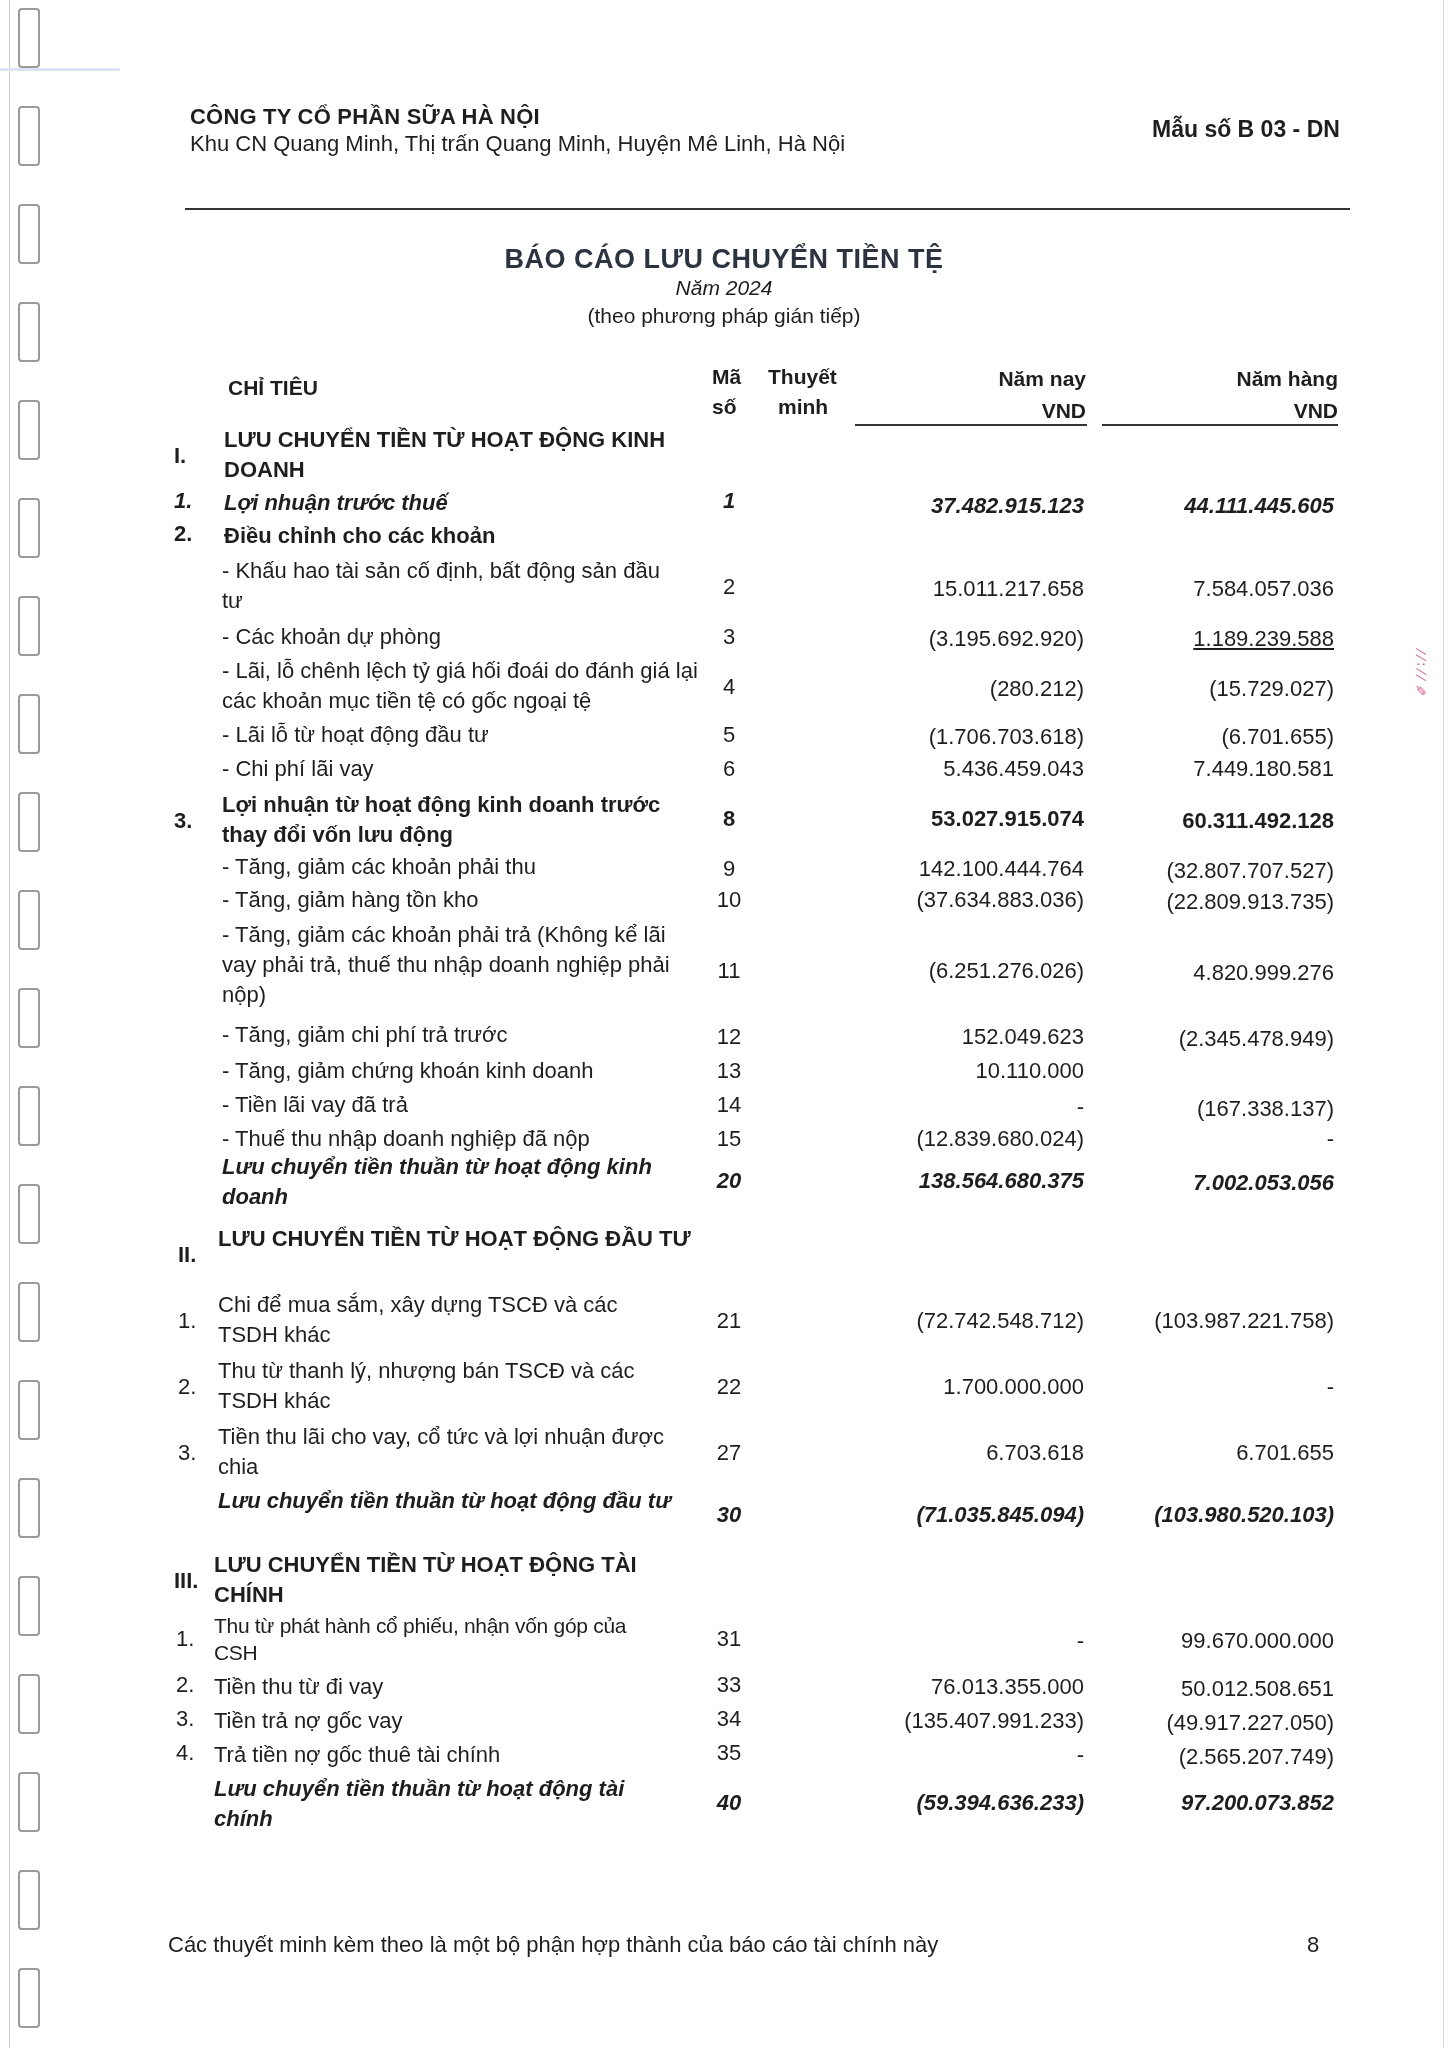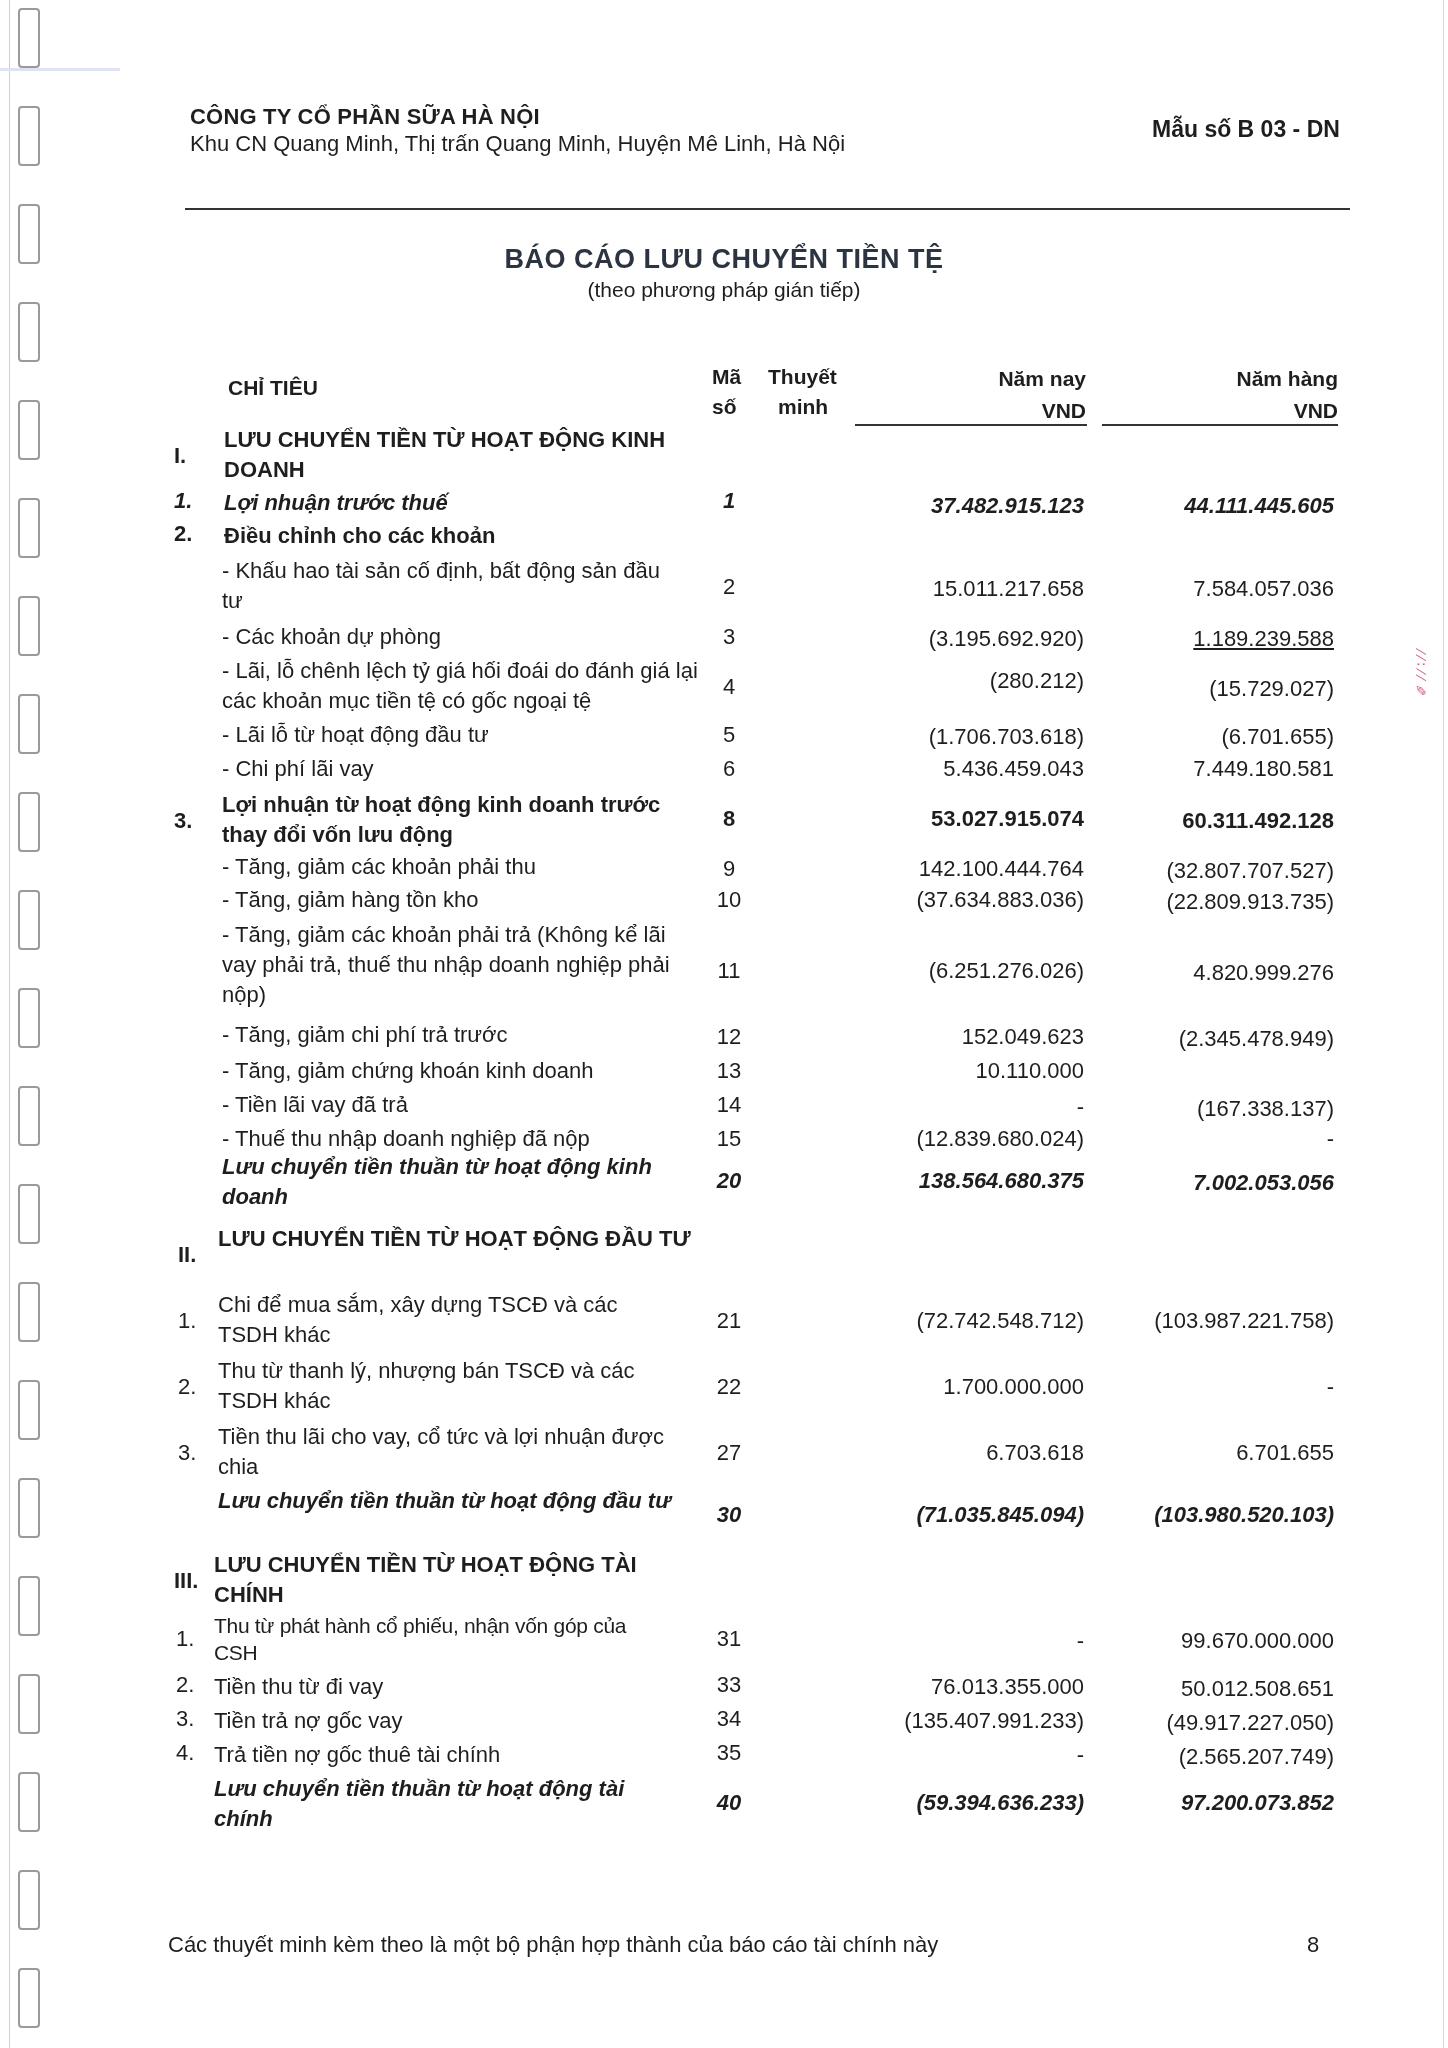--- a/index.html
+++ b/index.html
@@ -77,20 +77,21 @@
 
 <div class="header-block">
   <div class="company-name">CÔNG TY CỔ PHẦN SỮA HÀ NỘI</div>
   <div class="company-addr">Khu CN Quang Minh, Thị trấn Quang Minh, Huyện Mê Linh, Hà Nội</div>
 </div>
 <div class="form-number">Mẫu số B 03 - DN</div>
 <div class="header-rule"></div>
 
 <div class="title-block">
   <div class="report-title">BÁO CÁO LƯU CHUYỂN TIỀN TỆ</div>
+  <div class="report-year">Năm 2024</div>
   <div class="report-method">(theo phương pháp gián tiếp)</div>
 </div>
 
 <div class="col-head" style="left:228px; top:373px;">CHỈ TIÊU</div>
 <div class="col-head" style="left:712px; top:362px;">Mã</div>
 <div class="col-head" style="left:712px; top:392px;">số</div>
 <div class="col-head" style="left:768px; top:362px;">Thuyết</div>
 <div class="col-head" style="left:778px; top:392px;">minh</div>
 <div class="col-head" style="right:362px; top:364px; text-align:right;">Năm nay</div>
 <div class="col-head" style="right:362px; top:396px; text-align:right;">VND</div>
@@ -129,21 +130,21 @@
   <div class="row" style="top:622px;">
     <span class="r-label" style="left:222px;">- Các khoản dự phòng</span>
     <span class="r-code" style="top:2px;">3</span>
     <span class="r-cur" style="top:4px;">(3.195.692.920)</span>
     <span class="r-prev" style="top:4px;text-decoration:underline;">1.189.239.588</span>
   </div>
 
   <div class="row" style="top:656px;">
     <span class="r-label" style="left:222px; width:480px;">- Lãi, lỗ chênh lệch tỷ giá hối đoái do đánh giá lại các khoản mục tiền tệ có gốc ngoại tệ</span>
     <span class="r-code" style="top:18px;">4</span>
-    <span class="r-cur" style="top:12px;margin-left:34px;">(280.212)</span>
+    <span class="r-cur" style="top:20px;margin-left:34px;">(280.212)</span>
     <span class="r-prev" style="top:20px;">(15.729.027)</span>
   </div>
 
   <div class="row" style="top:720px;">
     <span class="r-label" style="left:222px;">- Lãi lỗ từ hoạt động đầu tư</span>
     <span class="r-code" style="top:2px;">5</span>
     <span class="r-cur" style="top:4px;">(1.706.703.618)</span>
     <span class="r-prev" style="top:4px;">(6.701.655)</span>
   </div>
 

